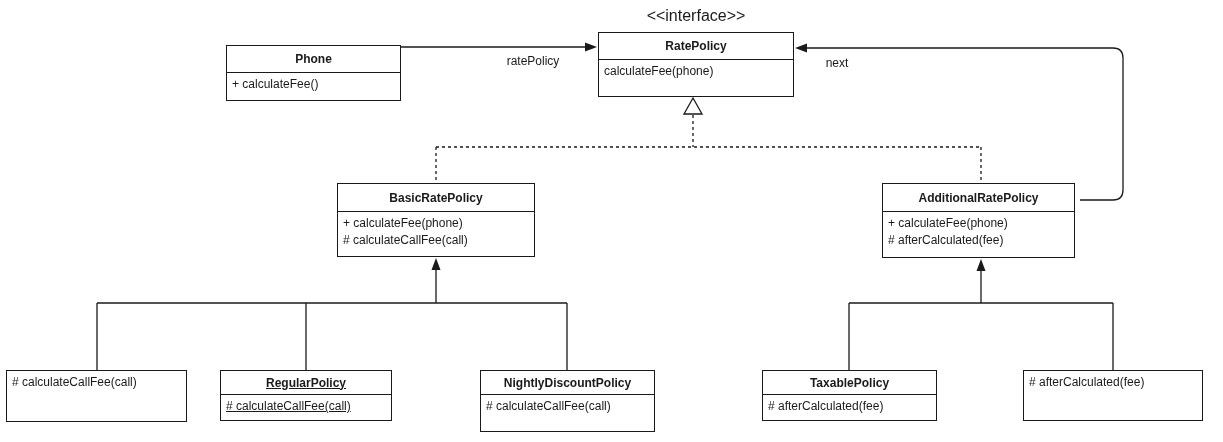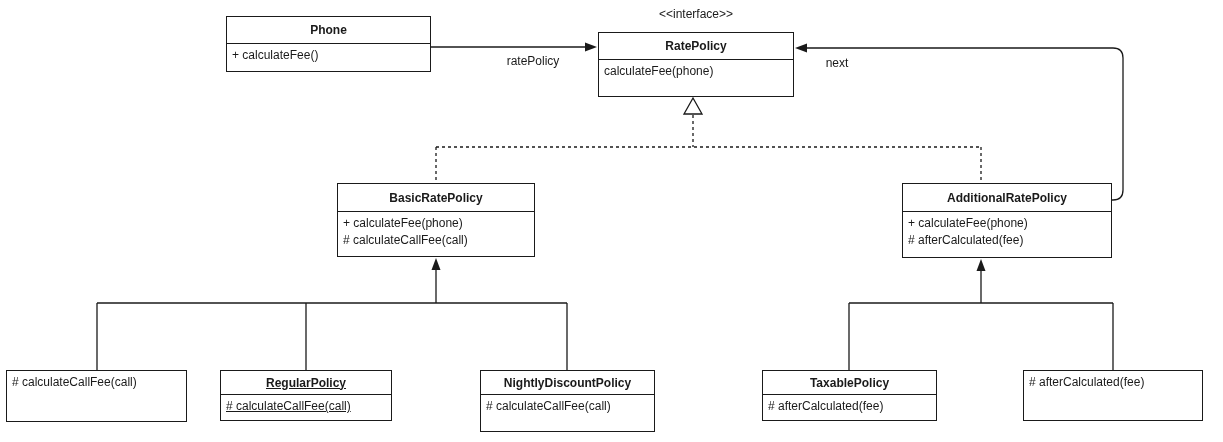--- a/index.html
+++ b/index.html
@@ -45,21 +45,21 @@
   }
   .edge-label {
     position: absolute;
     font-size: 12px;
     color: #1a1a1a;
     text-align: center;
     white-space: nowrap;
   }
   .stereotype {
     position: absolute;
-    font-size: 12px;
+    font-size: 16px;
     color: #1a1a1a;
     text-align: center;
     white-space: nowrap;
   }
 </style>
 </head>
 <body>
 
 <div id="canvas">
 
@@ -91,21 +91,21 @@
       <path d="M981,303 V269"></path>
       <polygon points="981,259 976.5,271 985.5,271" fill="#1a1a1a" stroke="none"></polygon>
     </g>
   </svg>
 
   <div class="stereotype" style="left:598px; top:7px; width:196px;">&lt;&lt;interface&gt;&gt;</div>
 
   <div class="edge-label" style="left:473px; top:54px; width:120px;">ratePolicy</div>
   <div class="edge-label" style="left:807px; top:56px; width:60px;">next</div>
 
-  <div class="uml-box" style="left:226px; top:16px; width:205px; height:56px;">
+  <div class="uml-box" style="left:226px; top:45px; width:175px; height:56px;">
     <div class="uml-header" style="height:27px;">Phone</div>
     <div class="uml-methods">
       <div>+ calculateFee()</div>
     </div>
   </div>
 
   <div class="uml-box" style="left:598px; top:32px; width:196px; height:65px;">
     <div class="uml-header" style="height:27px;">RatePolicy</div>
     <div class="uml-methods">
       <div>calculateFee(phone)</div>
@@ -113,21 +113,21 @@
   </div>
 
   <div class="uml-box" style="left:337px; top:183px; width:198px; height:74px;">
     <div class="uml-header" style="height:28px;">BasicRatePolicy</div>
     <div class="uml-methods">
       <div>+ calculateFee(phone)</div>
       <div># calculateCallFee(call)</div>
     </div>
   </div>
 
-  <div class="uml-box" style="left:882px; top:183px; width:210px; height:75px;margin-left:20px;">
+  <div class="uml-box" style="left:882px; top:183px; width:193px; height:75px;">
     <div class="uml-header" style="height:28px;">AdditionalRatePolicy</div>
     <div class="uml-methods">
       <div>+ calculateFee(phone)</div>
       <div># afterCalculated(fee)</div>
     </div>
   </div>
 
   <div class="uml-box" style="left:6px; top:370px; width:181px; height:52px;">
     <div class="uml-methods">
       <div># calculateCallFee(call)</div>

